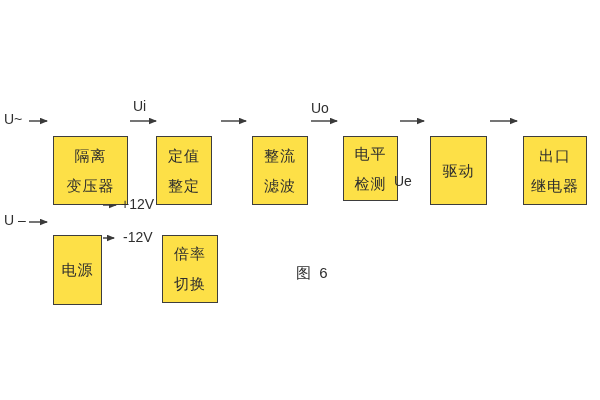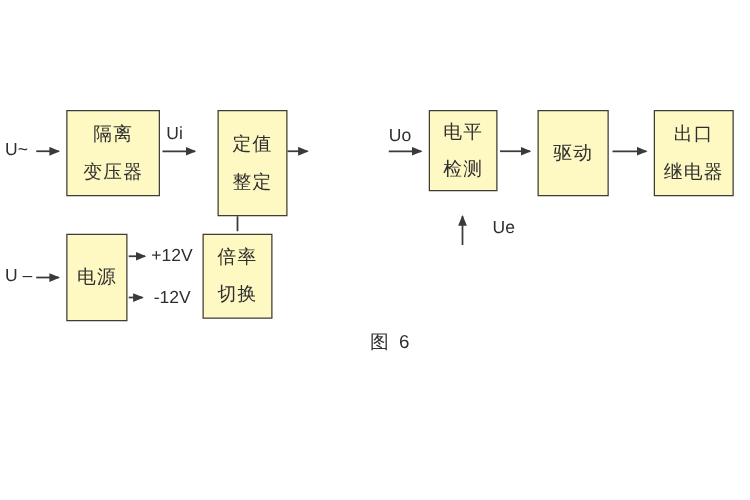--- a/index.html
+++ b/index.html
@@ -13,47 +13,48 @@
     overflow: hidden;
   }
   .arrow-layer {
     position: absolute;
     left: 0; top: 0;
     width: 600px; height: 400px;
   }
   .box {
     position: absolute;
     border: 1.5px solid #3d3d3d;
-    background: #fef9c3;
+    background: #fde047;
     display: flex;
     align-items: center;
     justify-content: center;
     text-align: center;
     box-sizing: border-box;
+    margin-top: 48px;
   }
   .box .lbl {
     white-space: pre-line;
     font-size: 15px;
     line-height: 30px;
     letter-spacing: 1px;
   }
   .sig {
     position: absolute;
     font-size: 14px;
     line-height: 14px;
     white-space: nowrap;
   }
   .caption {
     position: absolute;
     font-size: 15px;
     letter-spacing: 2px;
   }
   
   .b-transformer { left: 53px;  top: 88px;  width: 75px; height: 69px; }
-  .b-setting     { left: 174px; top: 88px;  width: 56px; height: 85px; }
+  .b-setting     { left: 156px; top: 88px;  width: 56px; height: 69px; }
   .b-rectify     { left: 252px; top: 88px;  width: 56px; height: 69px; }
   .b-level       { left: 343px; top: 88px;  width: 55px; height: 65px; }
   .b-drive       { left: 430px; top: 88px;  width: 57px; height: 69px; }
   .b-relay       { left: 523px; top: 88px;  width: 64px; height: 69px; }
   .b-power       { left: 53px;  top: 187px; width: 49px; height: 70px; }
   .b-ratio       { left: 162px; top: 187px; width: 56px; height: 68px; }
   .b-reference   { left: 330px; top: 198px; width: 92px; height: 42px; }
   
   .s-uac   { left: 4px;   top: 112px; }
   .s-ui    { left: 133px; top: 99px;  }
@@ -91,20 +92,24 @@
   </svg>
 
   <div class="box b-transformer">
     <span class="lbl">隔离
 变压器</span>
   </div>
   <div class="box b-setting">
     <span class="lbl">定值
 整定</span>
   </div>
+  <div class="box b-rectify">
+    <span class="lbl">整流
+滤波</span>
+  </div>
   <div class="box b-level">
     <span class="lbl">电平
 检测</span>
   </div>
   <div class="box b-relay">
     <span class="lbl">出口
 继电器</span>
   </div>
   <div class="box b-drive">
     <span class="lbl">驱动</span>

